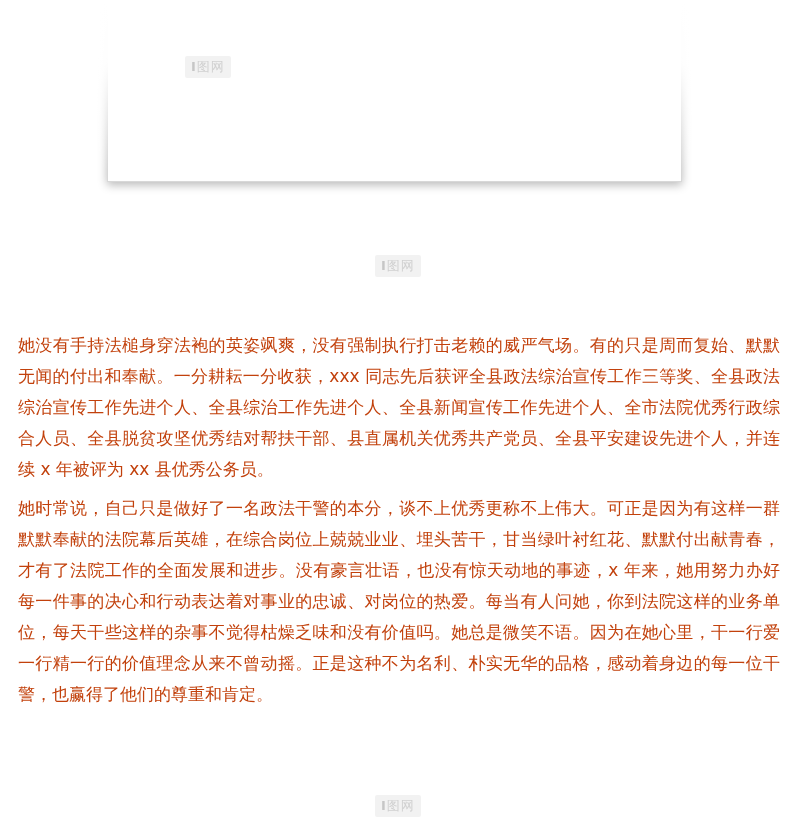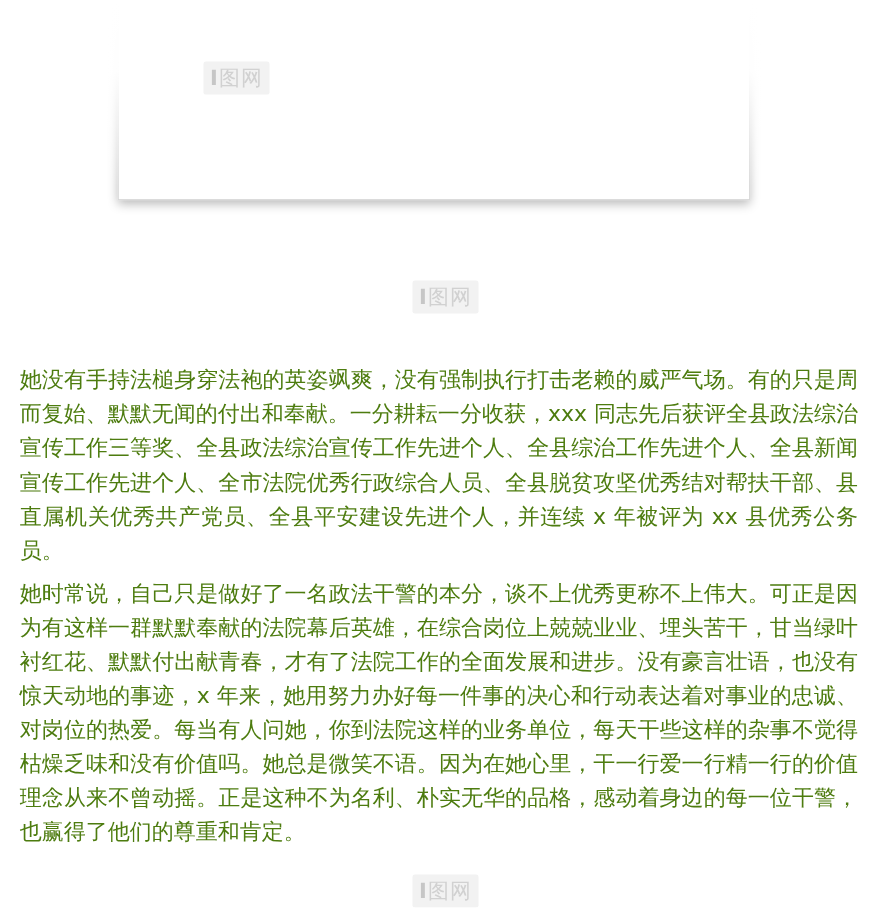--- a/index.html
+++ b/index.html
@@ -53,33 +53,33 @@
 
   
   .body-text {
     position: absolute;
     left: 18px;
     top: 330px;
     width: 762px;
   }
   .body-text p {
     font-family: "DejaVu Sans", sans-serif;
-    font-size: 20px;
+    font-size: 17px;
     line-height: 31px;
-    color: #4d7c0f;
+    color: #c2410c;
     text-align: justify;
     text-justify: inter-character;
     margin: 0 0 8px 0;
   }
 
   
   .wm {
     position: absolute;
     font-family: "DejaVu Sans", sans-serif;
-    font-size: 19px;
+    font-size: 13px;
     letter-spacing: 1px;
     color: #c9c9c9;
     background: #f0f0f0;
     border-radius: 2px;
     padding: 2px 6px;
     opacity: 0.85;
     user-select: none;
     white-space: nowrap;
   }
   .wm-1 { left: 185px; top: 56px; }

